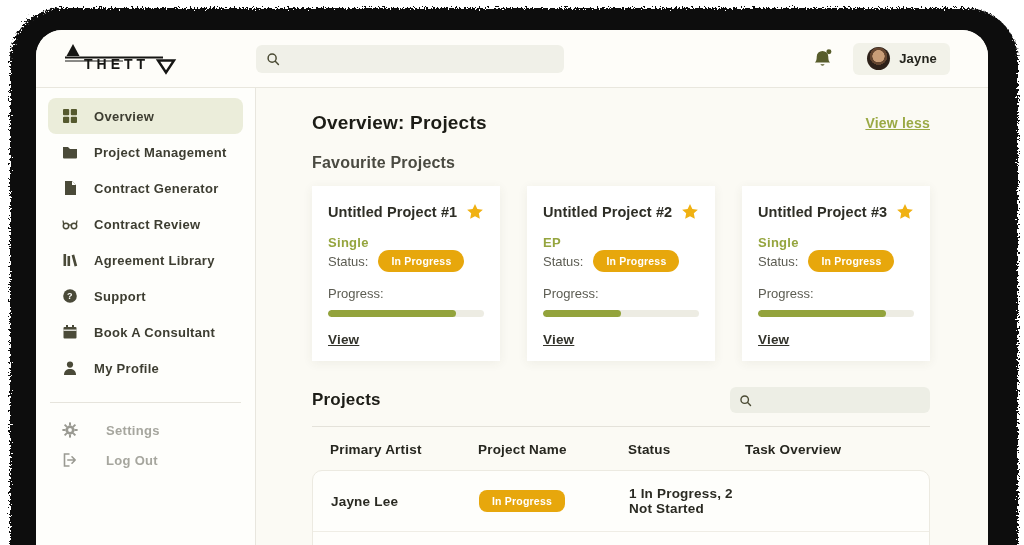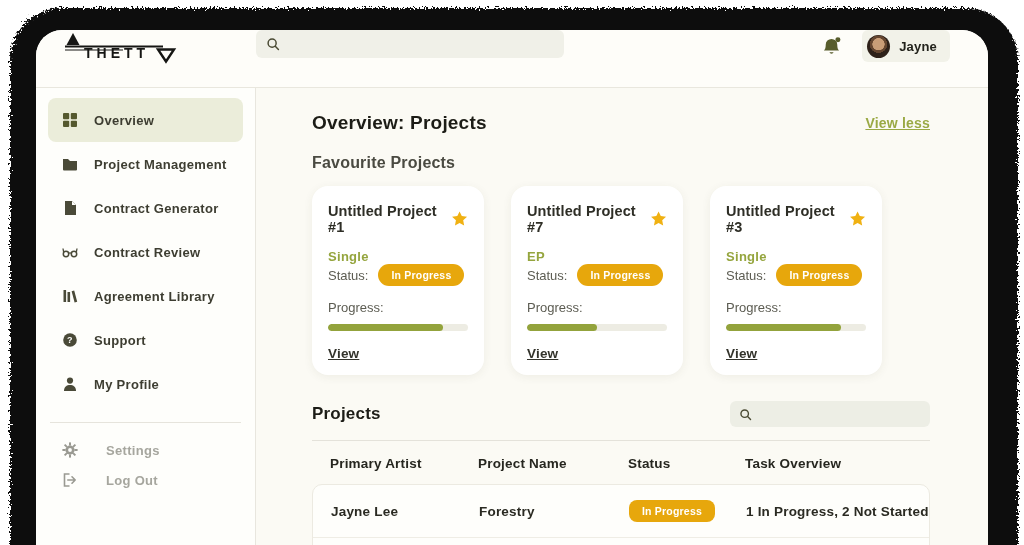--- a/index.html
+++ b/index.html
@@ -9,60 +9,60 @@
 
   
   .frame { position:absolute; left:10px; top:8px; width:1008px; height:680px;
     background:#0d0d0d; border-radius:52px; filter:url(#roughen); }
 
   
   .window { position:absolute; left:36px; top:30px; width:952px; height:660px;
     background:#FEFDF9; border-radius:26px; overflow:hidden; display:flex; flex-direction:column; }
 
   
-  .topbar { height:58px; flex:0 0 58px; display:flex; align-items:flex-start;
+  .topbar { height:58px; flex:0 0 58px; display:flex; align-items:center;
     border-bottom:1px solid #E9E7DE; background:#FEFDF9; }
   .logo-box { width:220px; padding-left:27px; }
   .searchbar { width:308px; height:28px; background:#F0F0E8; border-radius:6px;
     display:flex; align-items:center; gap:8px; padding:0 10px; color:#4A4A33; }
   .searchbar input { border:none; outline:none; background:transparent; flex:1;
     font-family:inherit; font-size:13px; color:#3B3B30; }
   .topbar-right { margin-left:auto; display:flex; align-items:center; gap:20px; padding-right:38px; }
   .user-pill { height:32px; background:#F2F2E9; border-radius:6px; display:flex;
-    align-items:center; gap:9px; padding:0 13px 0 5px; cursor:pointer; }
+    align-items:center; gap:9px; padding:0 13px 0 14px; cursor:pointer; }
   .user-name { font-size:13px; font-weight:bold; color:#23231C; letter-spacing:.2px; }
   .avatar { width:23px; height:23px; border-radius:50%;
     background:radial-gradient(circle at 50% 40%, #c99d77 0 33%, #64452f 35% 48%, #2e2119 49% 78%, #d8d2c4 79%); }
 
   
   .body-row { flex:1; display:flex; min-height:0; }
 
   
   .sidebar { width:220px; flex:0 0 220px; background:#FEFEFB; border-right:1px solid #E8E6DE;
     padding:10px 12px 0; display:flex; flex-direction:column; }
-  .nav-item { height:44px; display:flex; align-items:center; gap:16px; padding:0 14px;
+  .nav-item { height:36px; display:flex; align-items:center; gap:16px; padding:0 14px;
     border-radius:8px; color:#3D3D31; font-size:13px; font-weight:bold; letter-spacing:.3px; cursor:pointer; }
   .nav-item .nav-ic { width:16px; height:16px; color:#4A4A38; flex:0 0 16px; }
   .nav-item.active { background:#EBEDDA; }
   .nav-item.active .nav-ic { color:#55592E; }
   .nav-divider { height:1px; background:#E6E4DC; margin:16px 2px 12px; }
   .nav-item.muted { height:30px; color:#A6A69E; font-weight:bold;gap:28px; }
   .nav-item.muted .nav-ic { color:#9A9A92; }
 
   
   .main { flex:1; background:#FBFAF4; padding:24px 58px 0 56px; min-width:0; }
   .main-header { display:flex; justify-content:space-between; align-items:center; }
   .page-title { font-size:19px; font-weight:bold; color:#1C1C16; letter-spacing:.2px; }
   .view-less { font-size:14px; font-weight:bold; color:#9AA944; text-decoration:underline;
     cursor:pointer; letter-spacing:.2px; }
   .fav-title { margin-top:20px; font-size:16px; font-weight:600; color:#4A4A41; letter-spacing:.2px; }
 
   
   .cards { display:flex; gap:27px; margin-top:14px; }
-  .card { width:172px; background:#ffffff; border-radius:16px; padding:17px 16px 14px;
+  .card { width:188px; background:#ffffff; border-radius:0; padding:17px 16px 14px;
     box-shadow:0 2px 10px rgba(70,70,40,.07); }
   .card-head { display:flex; justify-content:space-between; align-items:center; }
   .card-title { font-size:14.5px; font-weight:bold; color:#2E2E26; letter-spacing:.1px; }
   .card-type { margin-top:14px; font-size:13px; font-weight:bold; color:#95A53E; letter-spacing:.3px; }
   .status-row { display:flex; align-items:center; gap:10px;
     font-size:13px; color:#5C5C52; }
   .badge-gold { background:#E7A70C; color:#fff; font-size:10.5px; font-weight:bold;
     padding:5px 13px; border-radius:12px; letter-spacing:.2px; white-space:nowrap; }
   .progress-label { margin-top:14px; font-size:13px; color:#5C5C52; }
   .progress-track { margin-top:9px; height:7px; border-radius:4px; background:#EDECE3; overflow:hidden; }
@@ -179,20 +179,29 @@
       </div>
 
       <div class="nav-item">
         <svg class="nav-ic" viewBox="0 0 16 16">
           <circle cx="8" cy="8" r="6.8" fill="currentColor"></circle>
           <text x="8" y="11.2" text-anchor="middle" font-size="9" font-weight="bold" font-family="Liberation Sans, sans-serif" fill="#FEFEFB">?</text>
         </svg>
         <span>Support</span>
       </div>
 
+      <div class="nav-item">
+        <svg class="nav-ic" viewBox="0 0 16 16">
+          <rect x="1.5" y="3" width="13" height="11.5" rx="1" fill="currentColor"></rect>
+          <rect x="4" y="1" width="2" height="3.4" fill="currentColor"></rect>
+          <rect x="10" y="1" width="2" height="3.4" fill="currentColor"></rect>
+          <rect x="1.5" y="5.6" width="13" height="1.2" fill="#FEFEFB"></rect>
+        </svg>
+        <span>Book A Consultant</span>
+      </div>
 
       <div class="nav-item">
         <svg class="nav-ic" viewBox="0 0 16 16">
           <circle cx="8" cy="4.6" r="3.1" fill="currentColor"></circle>
           <path d="M2 15 c0 -4.2 2.7 -6 6 -6 s6 1.8 6 6 Z" fill="currentColor"></path>
         </svg>
         <span>My Profile</span>
       </div>
 
       <div class="nav-divider"></div>
@@ -251,21 +260,21 @@
           </div>
           <div class="progress-label">Progress:</div>
           <div class="progress-track">
             <div class="progress-fill" style="width: 82%;"></div>
           </div>
           <div class="card-view">View</div>
         </div>
 
         <div class="card">
           <div class="card-head">
-            <span class="card-title">Untitled Project #7</span>
+            <span class="card-title">Untitled Project #2</span>
             <svg width="18" height="18" viewBox="0 0 16 16" style="cursor:pointer">
               <path d="M8 .9 l2.1 4.4 4.9 .6 -3.6 3.3 .9 4.8 L8 11.7 3.7 14 l.9 -4.8 L1 5.9 l4.9 -.6 Z" fill="#F0B112"></path>
             </svg>
           </div>
           <div class="card-type">EP</div>
           <div class="status-row">
             <span>Status:</span>
             <span class="badge-gold">In Progress</span>
           </div>
           <div class="progress-label">Progress:</div>
@@ -311,21 +320,20 @@
       <div class="thead">
         <div>Primary Artist</div>
         <div>Project Name</div>
         <div>Status</div>
         <div>Task Overview</div>
       </div>
 
       <div class="row-card">
         <div class="trow">
           <div>Jayne Lee</div>
-          <div>Forestry</div>
           <span class="badge-gold">In Progress</span>
           <div>1 In Progress, 2 Not Started</div>
         </div>
         <div class="row-sub">
           
           
         </div>
       </div>
 
     </main>

